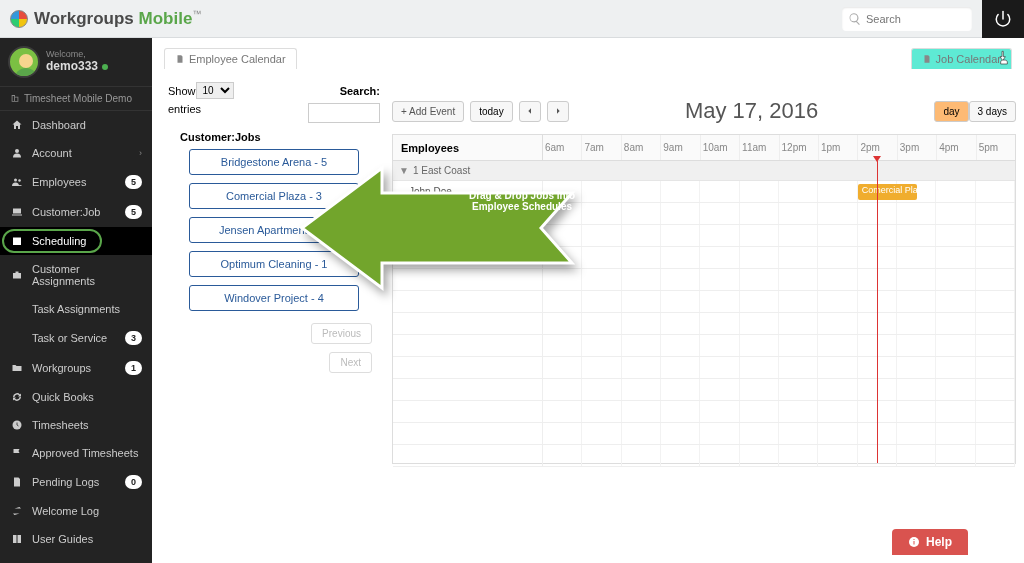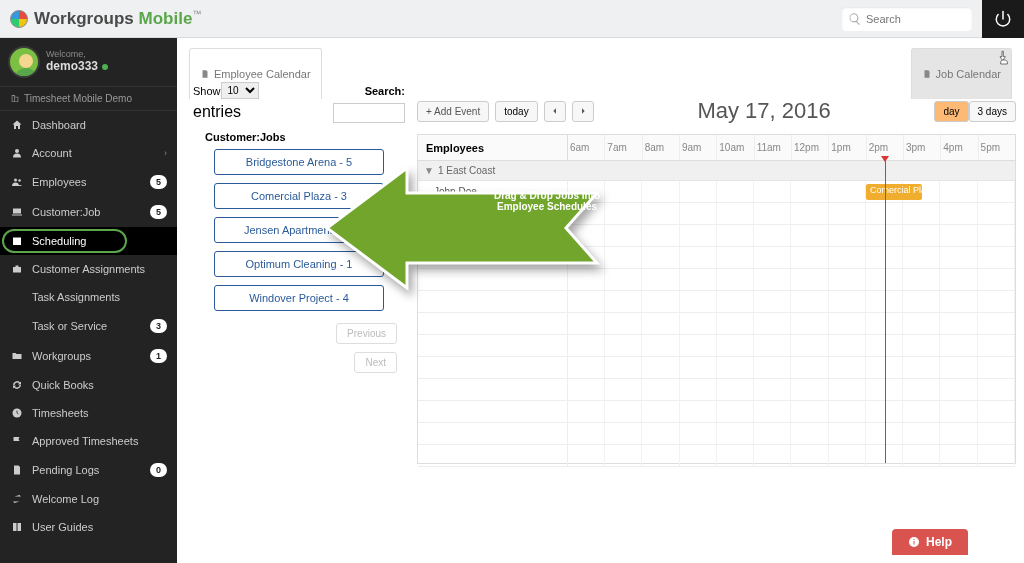--- a/index.html
+++ b/index.html
@@ -11,21 +11,21 @@
   .logo-text .mob { color: #5aa64a; }
   .logo-text sup { font-size: 9px; color:#888; font-weight:400;}
   .topbar-spacer { flex: 1; }
   .search-wrap { position: relative; }
   .search-input { width: 130px; height:24px; border:none; border-radius: 4px; background:#fff; padding:0 8px 0 24px; font-size:11px; color:#888; box-shadow: inset 0 1px 2px rgba(0,0,0,.1); }
   .search-icon { position:absolute; left:6px; top:5px; width:14px;height:14px; fill:#aaa;}
   .power-btn { width:42px; height:38px; background:#1a1a1a; display:flex; align-items:center; justify-content:center; margin-left:10px; cursor:pointer; }
   .power-btn svg { width:18px;height:18px; stroke:#fff; fill:none; stroke-width:2;}
   
   .app { display:flex; height:525px; }
-  .sidebar { width:177px; background:#232323; color:#ccc; font-size:11px; overflow:hidden; }
+  .sidebar { width:152px; background:#232323; color:#ccc; font-size:11px; overflow:hidden; }
   .user-block { display:flex; align-items:center; padding:8px 8px; }
   .avatar { width:32px;height:32px;border-radius:50%; background:#7bc043; position:relative; overflow:hidden; border:2px solid #3b3b3b;}
   .avatar::before{content:"";position:absolute;width:14px;height:14px;background:#f6d58e;border-radius:50%;left:9px;top:6px;}
   .avatar::after{content:"";position:absolute;width:24px;height:14px;background:#5aa64a;border-radius:12px 12px 0 0;left:4px;top:20px;}
   .user-text { margin-left:6px; line-height:1.1; }
   .user-welcome { font-size:9px; color:#8a8a8a;}
   .user-name { font-size:12px; font-weight:700; color:#ddd;}
   .user-dot { display:inline-block;width:6px;height:6px;background:#4caf50;border-radius:50%;margin-left:4px; vertical-align:middle;}
   .org-row { padding:6px 10px; font-size:10px; color:#999; border-top:1px solid #333; border-bottom:1px solid #333;}
   .org-row svg { width:10px;height:10px;fill:#888;vertical-align:-1px;margin-right:4px;}
@@ -37,29 +37,29 @@
   .nav li.active .ico svg { fill:#fff;}
   .nav li .lbl { flex:1; }
   .nav-badge { background:#fff; color:#222; border-radius:8px; font-size:9px; font-weight:700; padding:0 6px; line-height:14px; height:14px;}
   .chev { font-size:9px;color:#888;}
   .active-ring { position:absolute; left:2px; top:2px; right:50px; bottom:2px; border:2px solid #5aa64a; border-radius:14px; pointer-events:none;}
   
   .main { flex:1; background:#fff; position:relative; overflow:hidden;}
   .tabs-row { display:flex; gap:0; padding:10px 12px 0 12px; }
   .tabcard { font-size:11px; color:#777; padding:4px 6px; display:flex; align-items:center; gap:4px;}
   .tabcard.left { margin-right:auto; border:1px solid #ddd; border-bottom:none; border-radius:3px 3px 0 0; background:#fff; padding:4px 10px;}
-  .tabcard.right { margin-left:auto; border:1px solid #ddd; border-bottom:none; border-radius:3px 3px 0 0; background:#e5e5e5; padding:19px 10px;}
+  .tabcard.right { margin-left:auto; border:1px solid #ddd; border-bottom:none; border-radius:3px 3px 0 0; background:#5eead4; padding:4px 10px;}
   .tabcard svg{width:10px;height:10px;fill:#888;}
   .left-panel { position:absolute; left:12px; top:40px; width:220px;}
   .showrow { display:flex; align-items:center; font-size:11px; padding:4px 4px 0 4px;}
   .showrow select { font-size:10px; border:1px solid #ccc; padding:1px 2px;}
   .showrow .srch-lbl { margin-left:auto; font-weight:700; font-size:11px;}
   .srch-field { width:72px; height:20px; border:1px solid #ccc; font-size:10px; padding:0 4px; margin-left:auto; display:block;}
   .showrow2 { display:flex; justify-content:space-between; align-items:flex-start; padding:0 4px; margin-top:4px;}
-  .entries-lbl{font-size:16px;}
+  .entries-lbl{font-size:11px;}
   .heading-cj { font-weight:700; font-size:11px; padding:8px 4px 6px 16px;}
   .job-item { display:block; width:170px; margin:0 auto 8px auto; text-align:center; border:1px solid #2a5a99; color:#2a5a99; background:#fff; font-size:11px; padding:6px 4px; border-radius:3px; cursor:move;}
   .pager { text-align:right; padding-right:12px; }
   .pager button { font-size:10px; color:#bbb; background:#fff; border:1px solid #ddd; border-radius:3px; padding:4px 10px; margin:4px 0; display:inline-block; cursor:default;}
   
   .cal { position:absolute; left:240px; right:8px; top:54px; bottom:6px; }
   .cal-toolbar { display:flex; align-items:center; gap:6px; padding:6px 0 10px 0;}
   .btn { font-size:10px; border:1px solid #ccc; background:#f7f7f7; border-radius:3px; padding:4px 8px; cursor:pointer;}
   .btn.icon-only{padding:4px 6px;}
   .btn.icon-only svg{width:8px;height:8px;fill:#555;}

